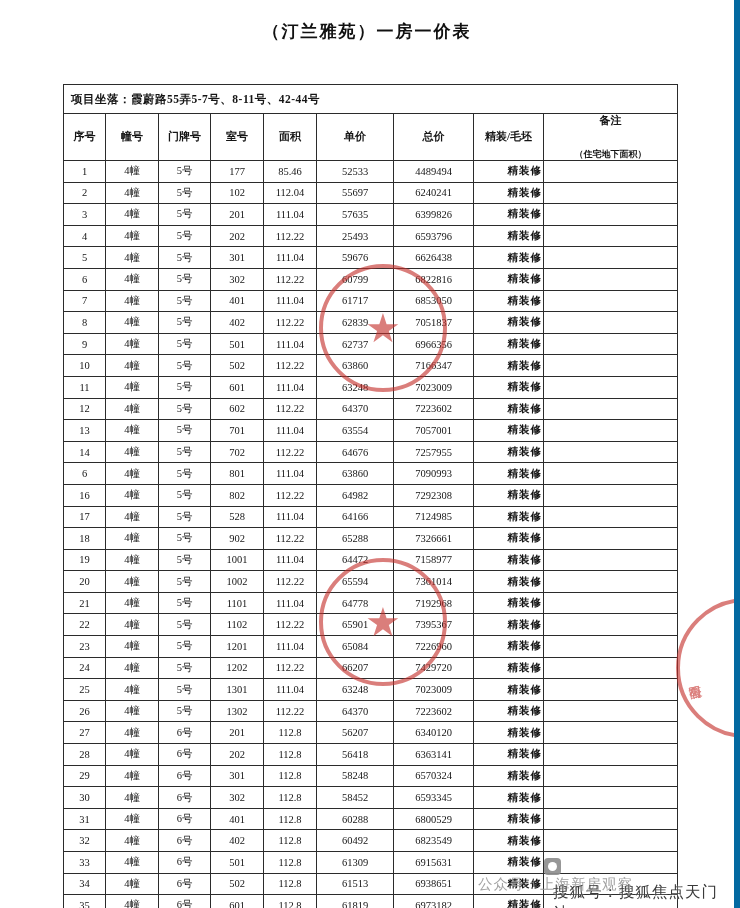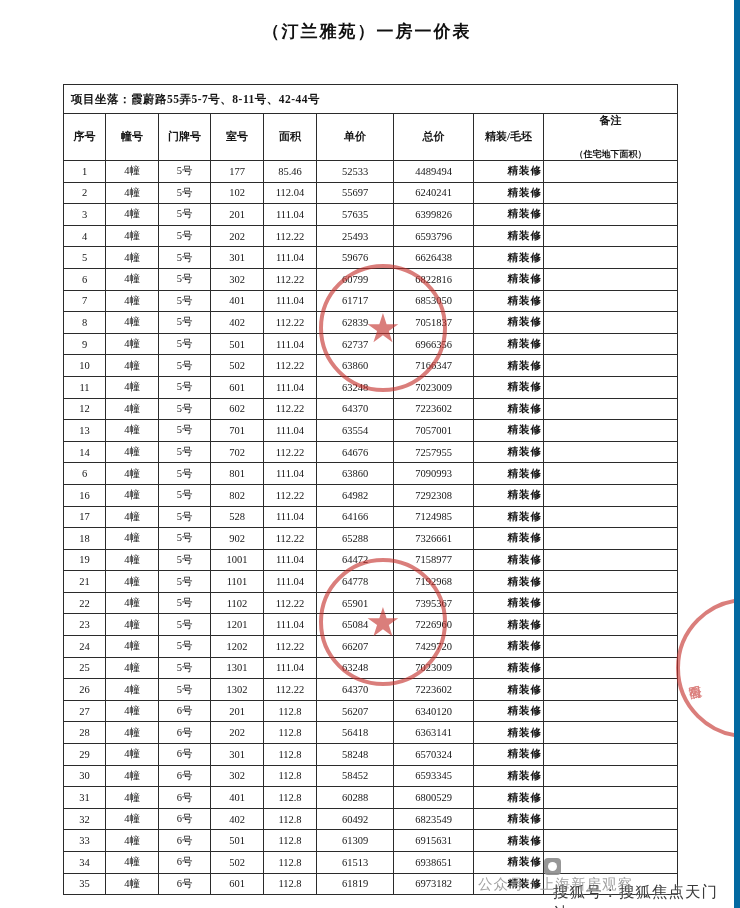--- a/index.html
+++ b/index.html
@@ -293,20 +293,31 @@
           <td class="cell-building">4幢</td>
           <td class="cell-door">5号</td>
           <td class="cell-room">1001</td>
           <td class="cell-area">111.04</td>
           <td class="cell-unit-price">64472</td>
           <td class="cell-total-price">7158977</td>
           <td class="cell-finish">精装修</td>
           <td class="cell-remark"></td>
         </tr>
         <tr>
+          <td class="cell-index">20</td>
+          <td class="cell-building">4幢</td>
+          <td class="cell-door">5号</td>
+          <td class="cell-room">1002</td>
+          <td class="cell-area">112.22</td>
+          <td class="cell-unit-price">65594</td>
+          <td class="cell-total-price">7361014</td>
+          <td class="cell-finish">精装修</td>
+          <td class="cell-remark"></td>
+        </tr>
+        <tr>
           <td class="cell-index">21</td>
           <td class="cell-building">4幢</td>
           <td class="cell-door">5号</td>
           <td class="cell-room">1101</td>
           <td class="cell-area">111.04</td>
           <td class="cell-unit-price">64778</td>
           <td class="cell-total-price">7192968</td>
           <td class="cell-finish">精装修</td>
           <td class="cell-remark"></td>
         </tr>

